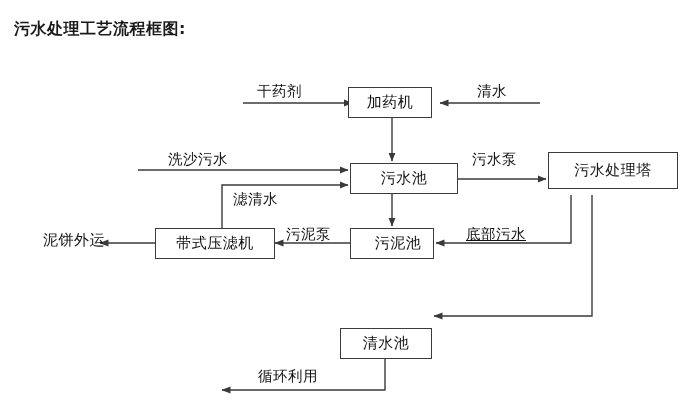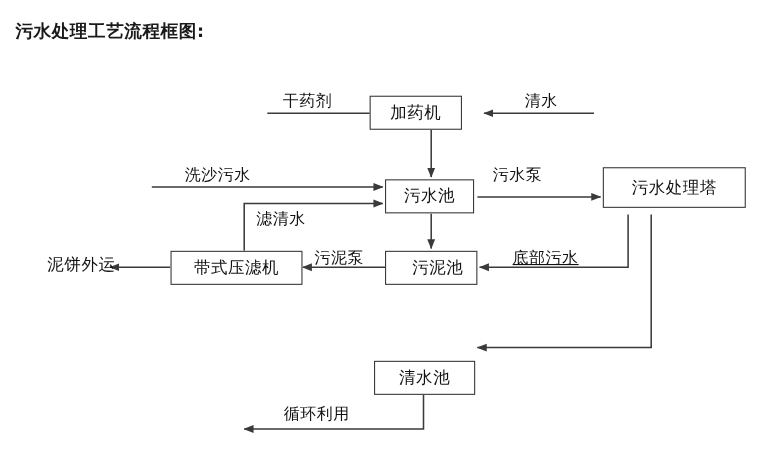--- a/index.html
+++ b/index.html
@@ -96,25 +96,25 @@
 
       <path d="M571,195 L571,243 L436,243" marker-end="url(#ah)"></path>
 
       <path d="M592,195 L592,316 L434,316" marker-end="url(#ah)"></path>
 
       <path d="M385,331 L385,390 L222,390" marker-end="url(#ah)"></path>
 
     </g>
   </svg>
 
-  <div class="node" style="left:336px; top:87px; width:84px; height:31px;">
+  <div class="node" style="left:348px; top:87px; width:84px; height:31px;">
     <span>加药机</span>
   </div>
 
-  <div class="node" style="left:350px; top:163px; width:81px; height:31px;">
+  <div class="node" style="left:350px; top:163px; width:108px; height:31px;">
     <span>污水池</span>
   </div>
 
   <div class="node" style="left:548px; top:152px; width:130px; height:37px;align-items:center;">
     <span>污水处理塔</span>
   </div>
 
   <div class="node" style="left:155px; top:228px; width:120px; height:31px;">
     <span>带式压滤机</span>
   </div>
@@ -126,21 +126,21 @@
   <div class="node" style="left:340px; top:300px; width:92px; height:31px;margin-top:28px;">
     <span>清水池</span>
   </div>
 
   <div class="edge-label" style="left:257px; top:82px;">干药剂</div>
 
   <div class="edge-label" style="left:477px; top:82px;">清水</div>
 
   <div class="edge-label" style="left:168px; top:150px;">洗沙污水</div>
 
-  <div class="edge-label" style="left:448px; top:150px;font-family:Liberation Mono, monospace;">污水泵</div>
+  <div class="edge-label" style="left:472px; top:150px;font-family:Liberation Mono, monospace;">污水泵</div>
 
   <div class="edge-label" style="left:233px; top:190px;">滤清水</div>
 
   <div class="edge-label" style="left:286px; top:225px;">污泥泵</div>
 
   <div class="edge-label" style="left:466px; top:225px;text-decoration:underline;">底部污水</div>
 
   <div class="edge-label" style="left:258px; top:367px;">循环利用</div>
 
   <div class="terminal-label" style="left:14px; top:231px;margin-left:29px;">泥饼外运</div>

